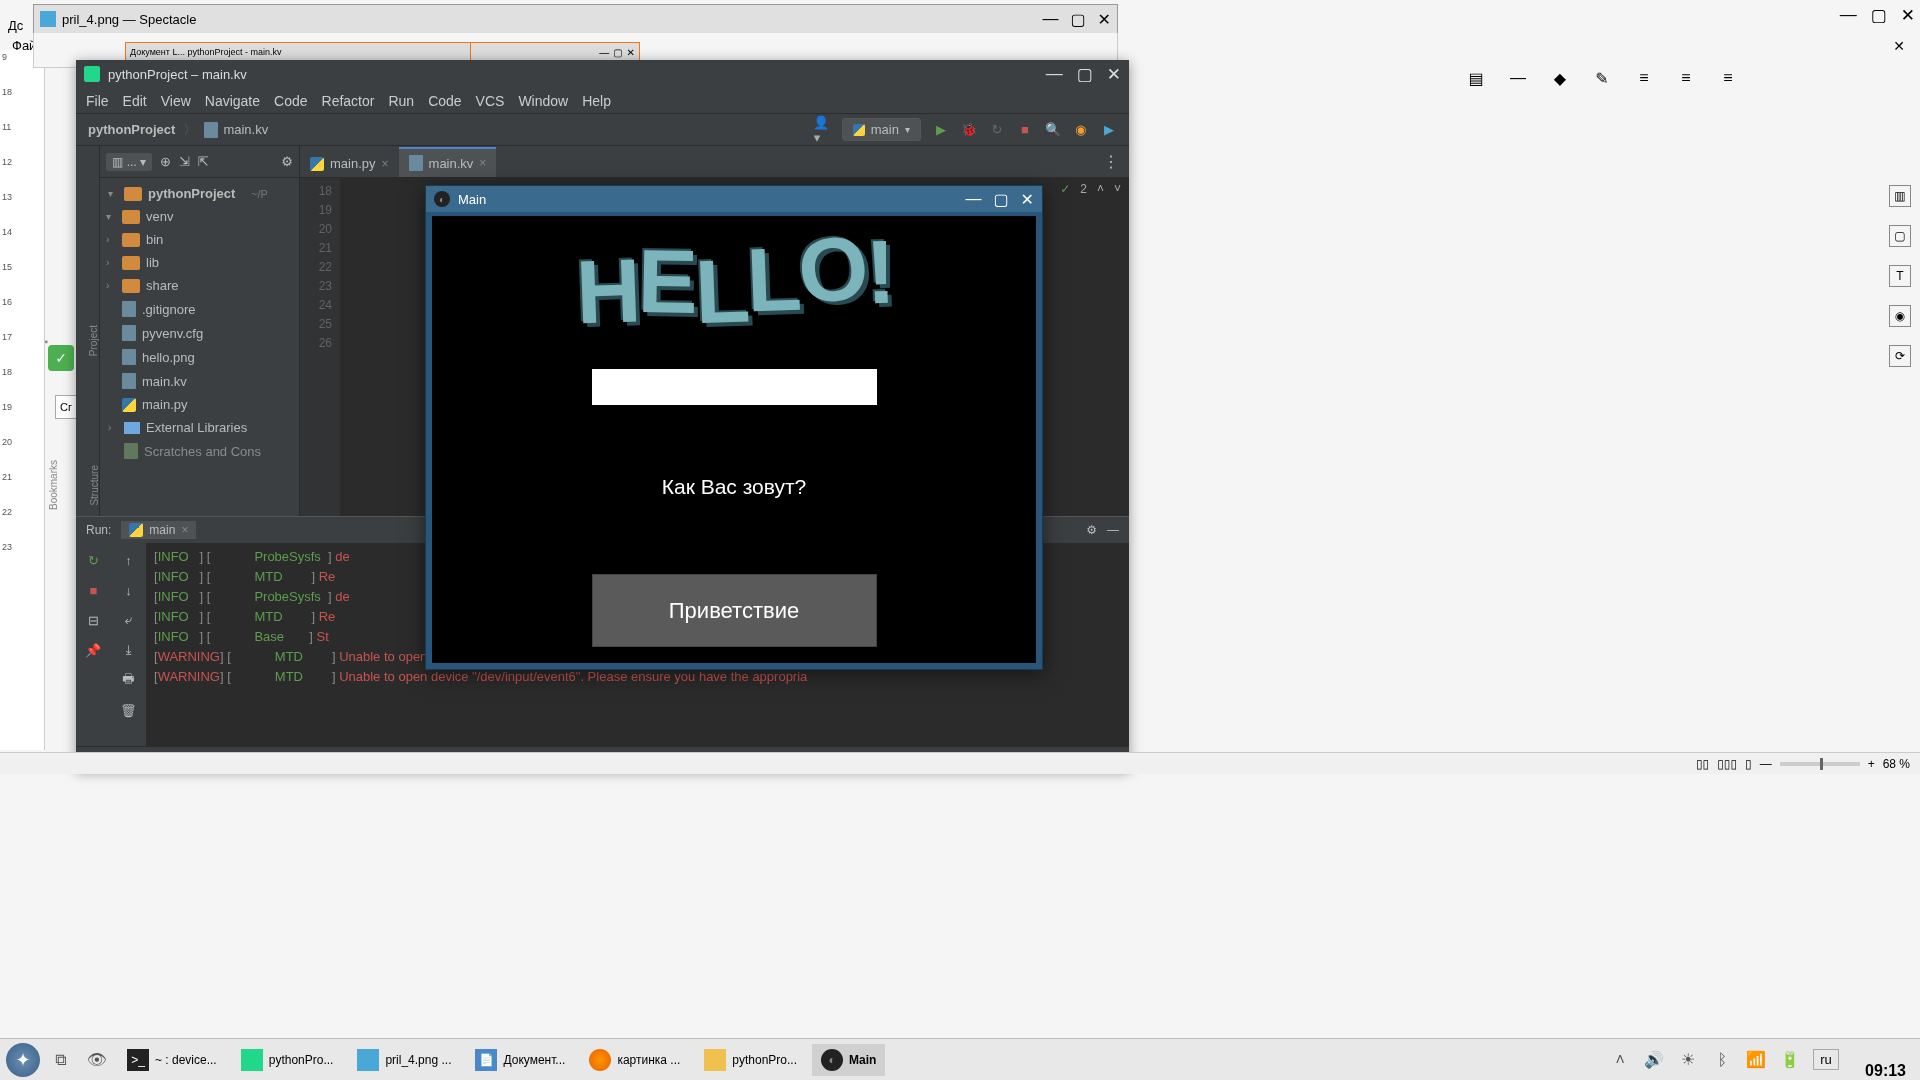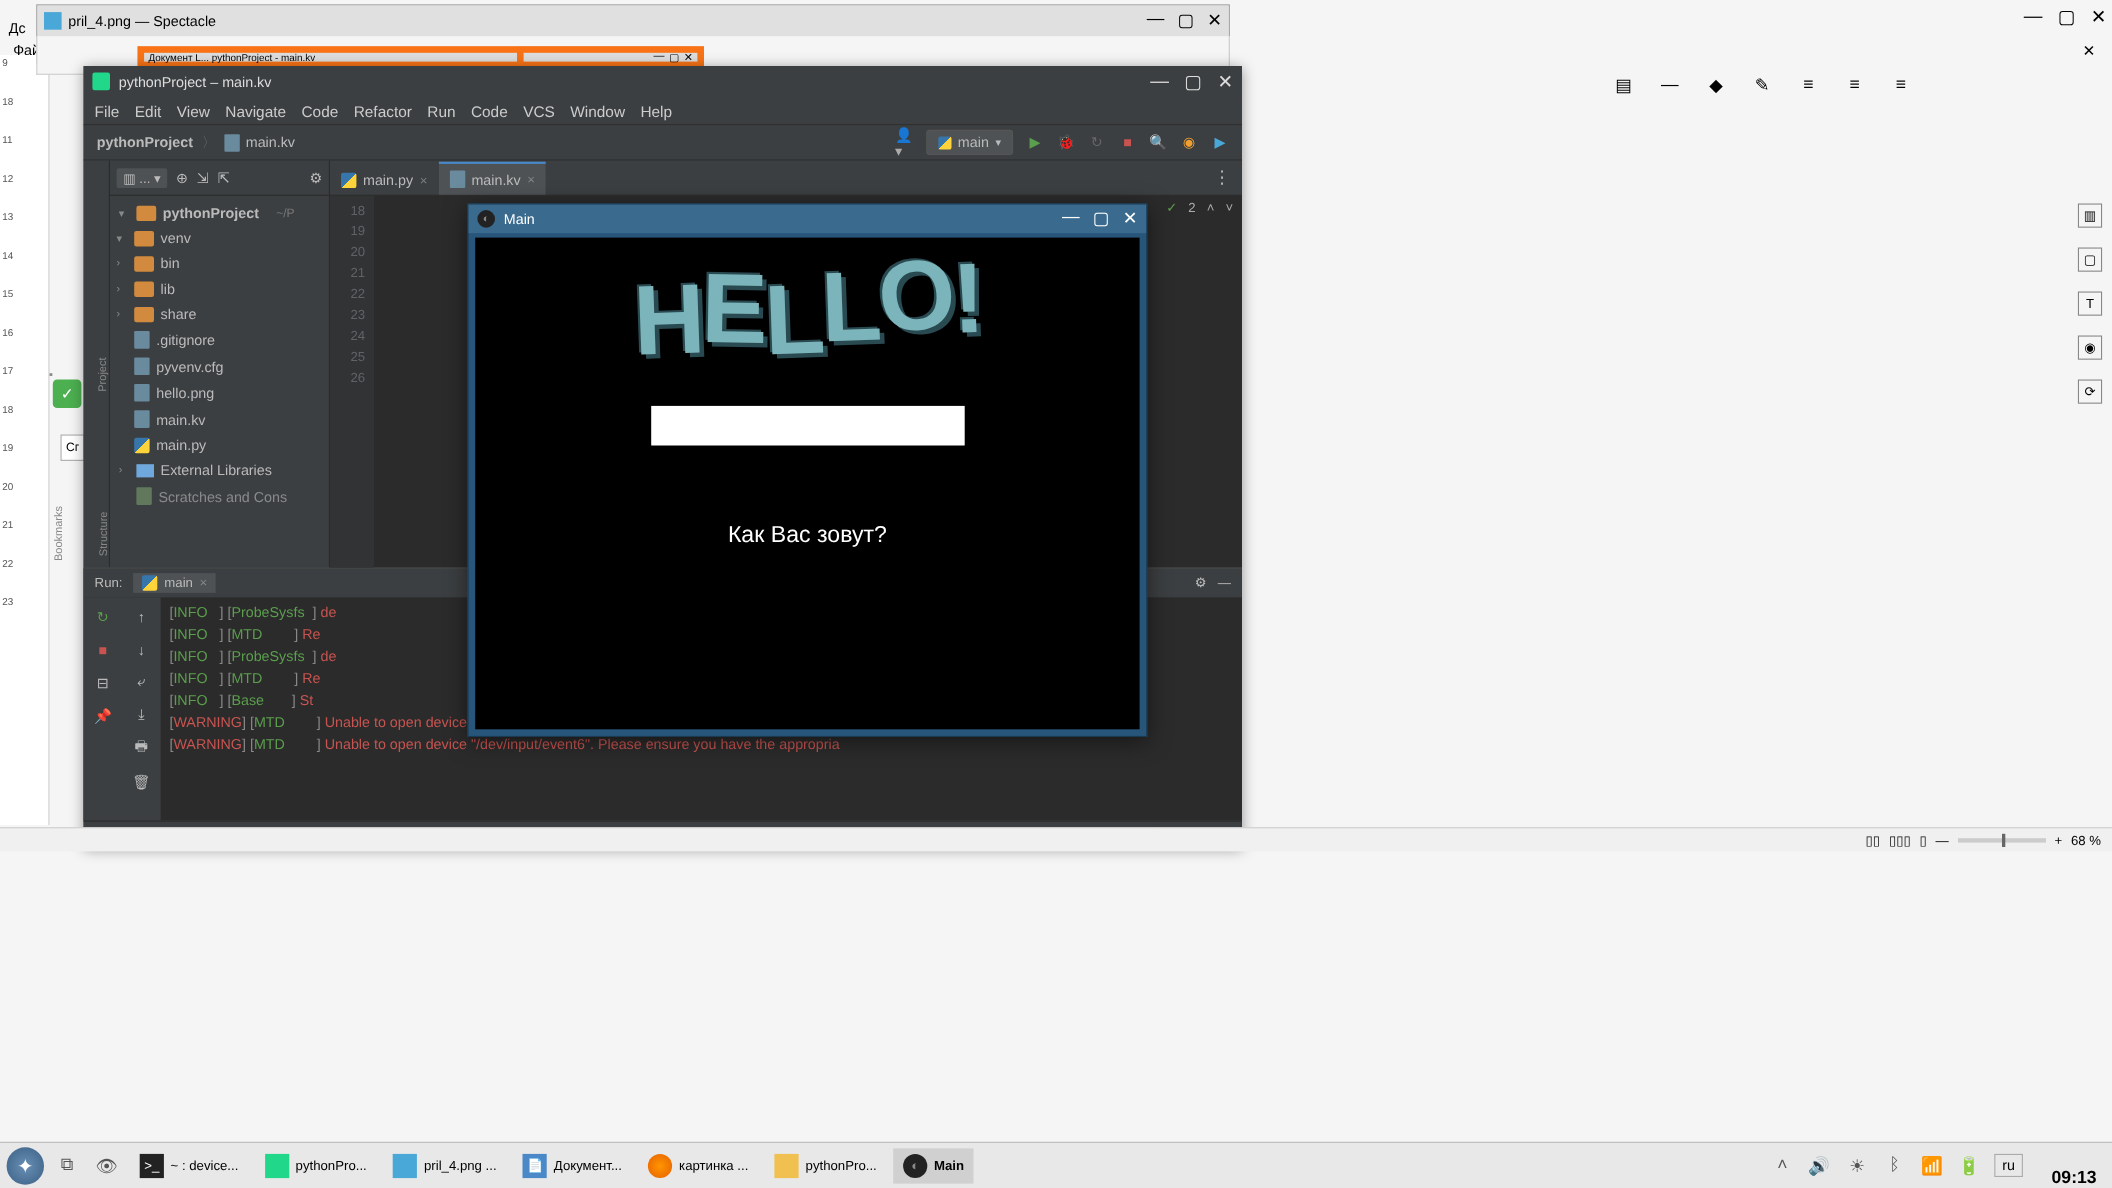--- a/index.html
+++ b/index.html
@@ -15,21 +15,21 @@
 .cp-btn { position: absolute; left: 55px; top: 395px; width: 22px; height: 24px; border:1px solid #aaa; background:#fff; font-size:11px; display:flex;align-items:center;justify-content:center;}
 
 
 .spectacle { position: absolute; left: 33px; top: 4px; width: 1085px; height: 55px; background: #e8e8e8; border: 1px solid #999; }
 .spectacle .titlebar { height: 28px; background: #e0e0e0; display: flex; align-items: center; padding: 0 6px; font-size: 13px; }
 .spectacle .titlebar .wicon { width: 16px; height: 16px; background: #4aa8d8; margin-right: 6px; }
 .spectacle .winbtns { margin-left: auto; display: flex; gap: 12px; font-size: 16px; }
 .spectacle-body { position:absolute; left:33px; top:33px; width:1085px; height:35px; background:#f5f5f5; border:1px solid #ccc; border-top:none; display:flex;align-items:center;justify-content:center;font-size:16px;font-weight:bold;}
 
 
-.docwin { position:absolute; left:125px; top:42px; width:510px; height:20px; background:#ddd; border:6px solid #f97316; font-size:9px; display:flex;align-items:center;padding:0 4px;}
+.docwin { position:absolute; left:125px; top:42px; width:510px; height:20px; background:#ddd; border:1px solid #f97316; font-size:9px; display:flex;align-items:center;padding:0 4px;}
 .docwin .wb { margin-left:auto; display:flex; gap:4px; font-size:10px;}
 
 
 .right-tools { position: absolute; right: 35px; top: 58px; width: 420px; height: 40px; display: flex; align-items: center; gap: 20px; }
 .right-tools .ti { width: 22px; height: 22px; display:flex;align-items:center;justify-content:center; }
 .right-sidebar { position:absolute; right:5px; top:185px; width:30px; display:flex; flex-direction:column; gap:18px; align-items:center;}
 .right-sidebar div { width:22px; height:22px; border:1px solid #888; font-size:12px; display:flex;align-items:center;justify-content:center;}
 
 
 .far-tr { position:absolute; right:5px; top:5px; display:flex; gap:14px; font-size:17px;}
@@ -80,21 +80,21 @@
 
 .pc-run { height:230px; background:#2b2b2b; border-top:1px solid #555; display:flex; flex-direction:column;}
 .pc-run-head { height:26px; background:#3c3f41; display:flex; align-items:center; padding:0 10px; font-size:12px; gap:10px;}
 .pc-run-head .rt { display:flex; align-items:center; gap:6px; background:#4e5254; padding:2px 8px;}
 .pc-run-head .rgear { margin-left:auto; display:flex; gap:10px;}
 .pc-run-body { flex:1; display:flex; min-height:0;}
 .pc-run-left { width:70px; background:#3c3f41; display:flex;}
 .pc-run-col { width:35px; display:flex; flex-direction:column; align-items:center; gap:12px; padding-top:8px;}
 .pc-run-col span { width:18px; height:18px; display:flex;align-items:center;justify-content:center; font-size:13px; cursor:pointer;}
 .pc-console { flex:1; font-family: "Consolas", monospace; font-size:13px; padding:4px 8px; overflow:hidden; white-space:nowrap; line-height:20px;}
-.pc-console .br { color:#888;} .lv-info{color:#5b9e4d;} .lv-warn{color:#c75450;} .tag{color:#5b9e4d;} .msg{color:#c75450;}
+.pc-console .br { color:#888;} .lv-info{color:#5b9e4d;} .lv-warn{color:#c75450;} .tag{color:#5b9e4d;padding-left:44px;} .msg{color:#c75450;}
 
 .pc-bottom { height:24px; background:#3c3f41; border-top:1px solid #2b2b2b; display:flex; align-items:center; font-size:12px; padding:0 10px; gap:18px; color:#999;}
 .pc-bottom .bi { display:flex; align-items:center; gap:5px; cursor:pointer;}
 .pc-bottom .ev { margin-left:auto; display:flex; align-items:center; gap:5px;}
 .pc-bottom .gdot{ width:14px; height:14px; background:#5b9e4d; border-radius:50%; color:#222; font-size:10px; display:flex;align-items:center;justify-content:center;}
 
 
 .kivy { position:absolute; left:425px; top:185px; width:618px; height:485px; background:#27567a; border:1px solid #1a3a52; box-shadow:0 4px 20px rgba(0,0,0,.5);}
 .kv-title { height:26px; background:#3a6a8e; display:flex; align-items:center; padding:0 8px; font-size:13px; color:#fff;}
 .kv-title .kicon{ width:16px;height:16px;background:#222;border-radius:50%;margin-right:8px;display:flex;align-items:center;justify-content:center;font-size:10px;color:#888;}
@@ -465,20 +465,21 @@
     <div class="winbtns">
       <span>—</span>
       <span>▢</span>
       <span>✕</span>
     </div>
   </div>
   <div class="kv-body">
     <div class="hello"><span>H</span><span>E</span><span>L</span><span>L</span><span>O</span><span>!</span></div>
     <input class="kv-input" type="text" style="">
     <div class="kv-label">Как Вас зовут?</div>
+    <div class="kv-btn">Приветствие</div>
   </div>
 </div>
 
 <div class="lo-status">
   <div class="zoom">
     <span>▯▯</span>
     <span>▯▯▯</span>
     <span>▯</span>
     <span>—</span>
     <div class="slider"></div>

